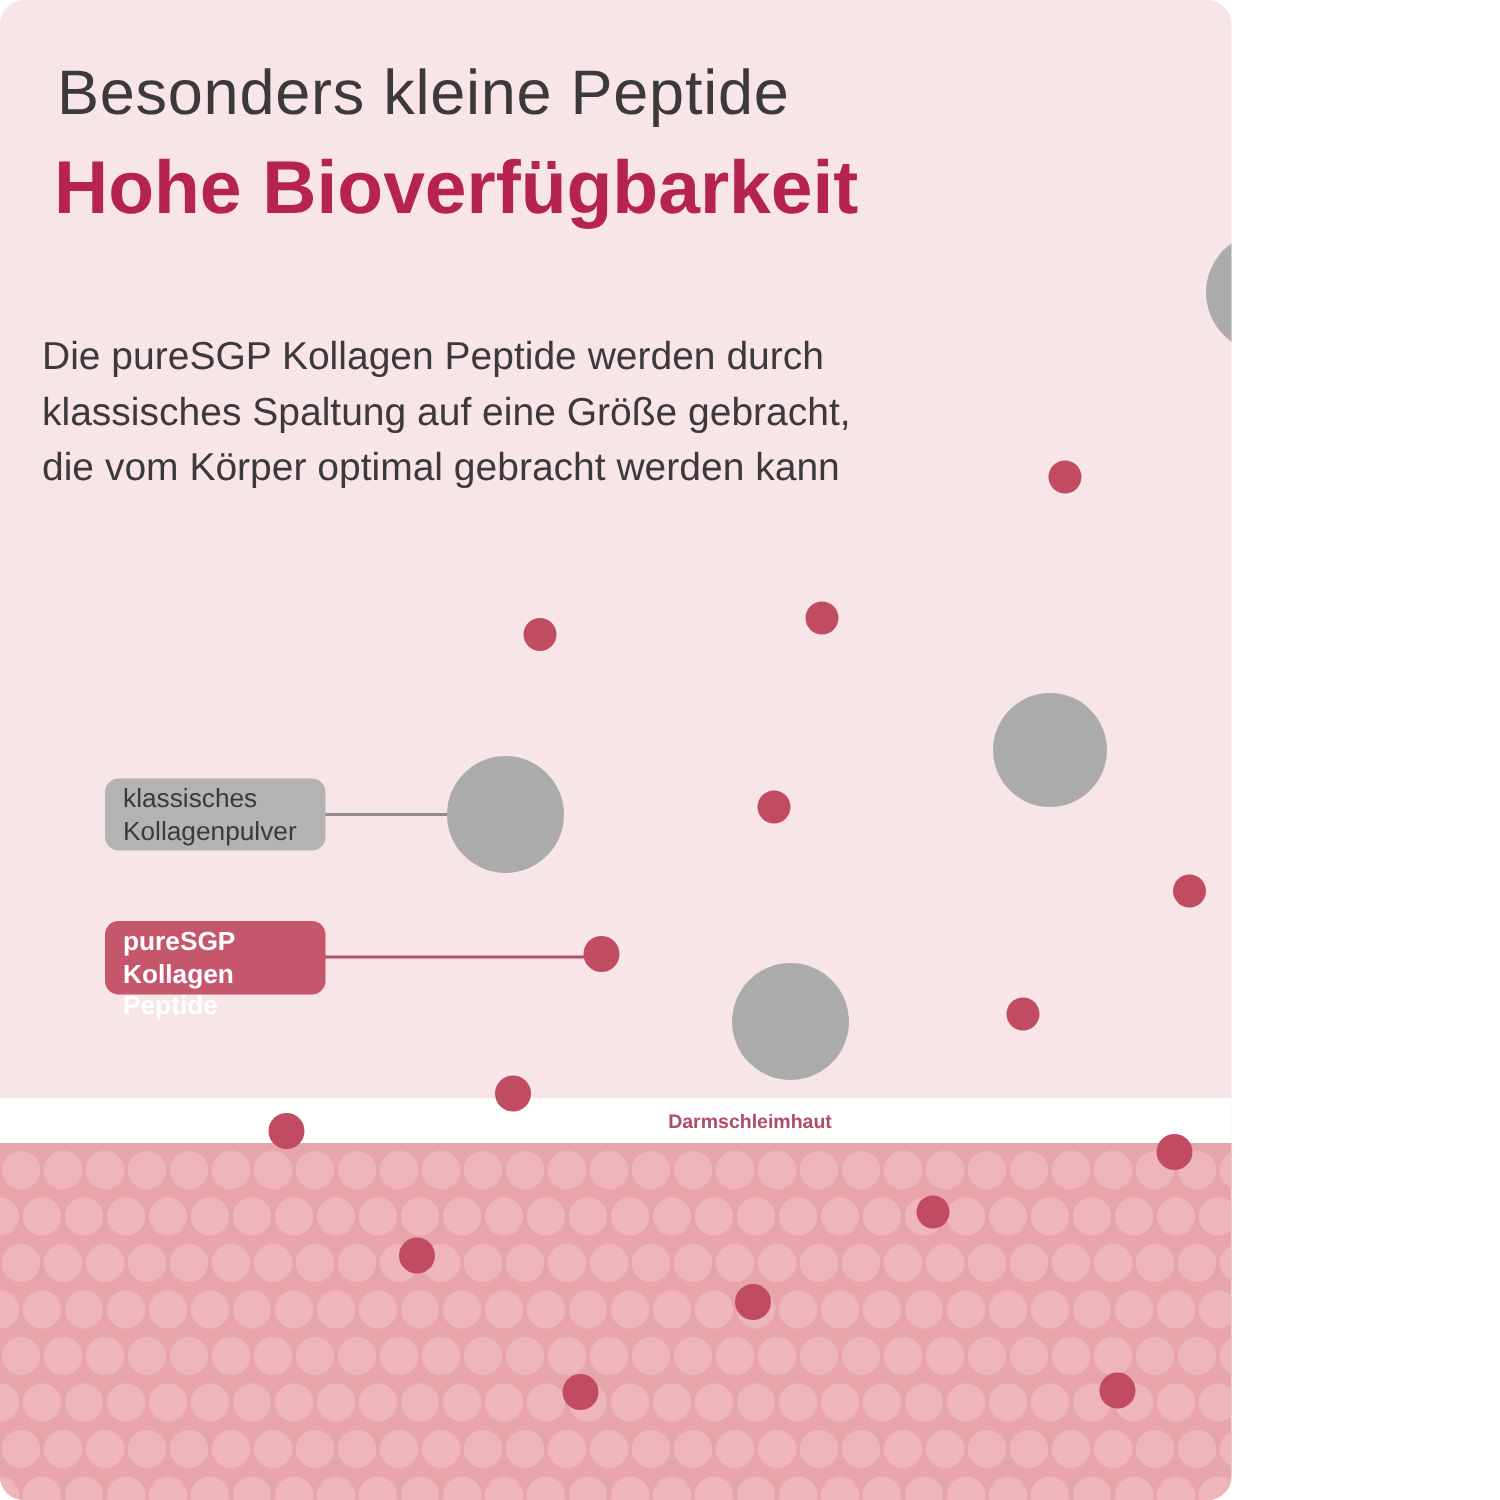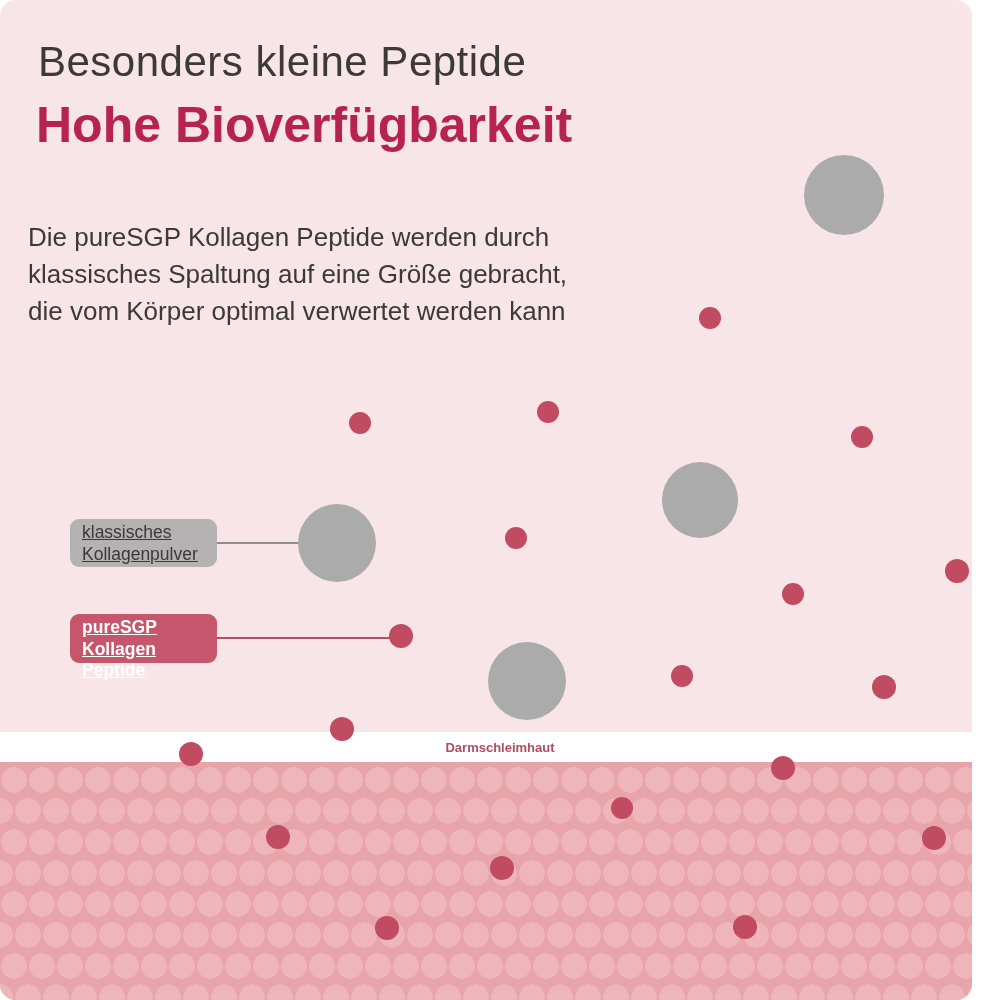--- a/index.html
+++ b/index.html
@@ -1,18 +1,18 @@
 <!DOCTYPE html>
 <html style="--background: #f8e5e8; --headline-accent: #b7234f; --text-dark: #3b393a; --gray-particle: #ababab; --red-particle: #c14b60; --label-gray-bg: #b4b2b3; --label-red-bg: #c5566b; --membrane-text: #b04d64; --band-bg: #ffffff; --mucosa-bg: #e7a5a9; --mucosa-dot: #eeb6ba;"><head>
 <meta charset="utf-8">
 <style>
   html, body { margin: 0; padding: 0; background: #ffffff; }
   .canvas {
     position: relative;
-    width: 972px;
+    width: 821px;
     height: 1000px;
     overflow: hidden;
     background: var(--background, #f8e5e8);
     border-radius: 16px;
     font-family: "Liberation Sans", sans-serif;
   }
 
   
   .kicker {
     position: absolute;
@@ -45,21 +45,20 @@
   .label-box {
     position: absolute;
     left: 70px;
     width: 147px;
     box-sizing: border-box;
     border-radius: 9px;
     padding: 3px 0 3px 12px;
     font-size: 17.5px;
     line-height: 21.5px;
     z-index: 5;
-    text-decoration: underline;
   }
   .label-classic {
     top: 519px; height: 48px;
     background: var(--label-gray-bg, #b4b2b3);
     color: var(--text-dark, #3b393a);
     font-weight: 400;
   }
   .label-puresgp {
     top: 614px; height: 49px;
     background: var(--label-red-bg, #c5566b);
@@ -112,21 +111,21 @@
 <body>
 
 <div class="canvas">
 
   <div class="kicker">Besonders kleine Peptide</div>
   <div class="headline">Hohe Bioverfügbarkeit</div>
 
   <div class="body-copy">
     <div>Die pureSGP Kollagen Peptide werden durch</div>
     <div>klassisches Spaltung auf eine Größe gebracht,</div>
-    <div>die vom Körper optimal verwertet werden kann</div>
+    <div>die vom Körper optimal gebracht werden kann</div>
   </div>
 
   <div class="label-box label-classic">
     <div>klassisches</div>
     <div>Kollagenpulver</div>
   </div>
   <div class="connector connector-classic"></div>
 
   <div class="label-box label-puresgp">
     <div>pureSGP</div>

